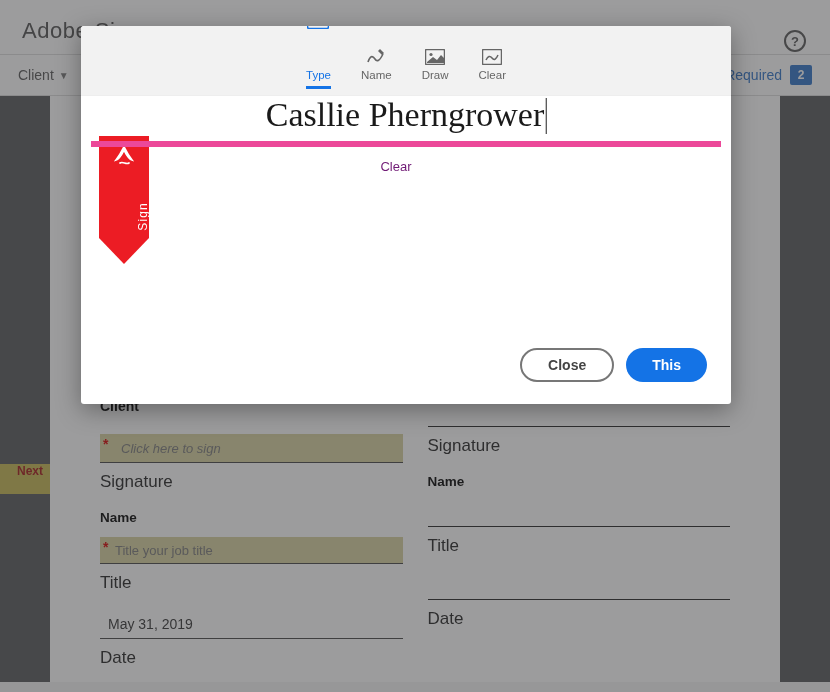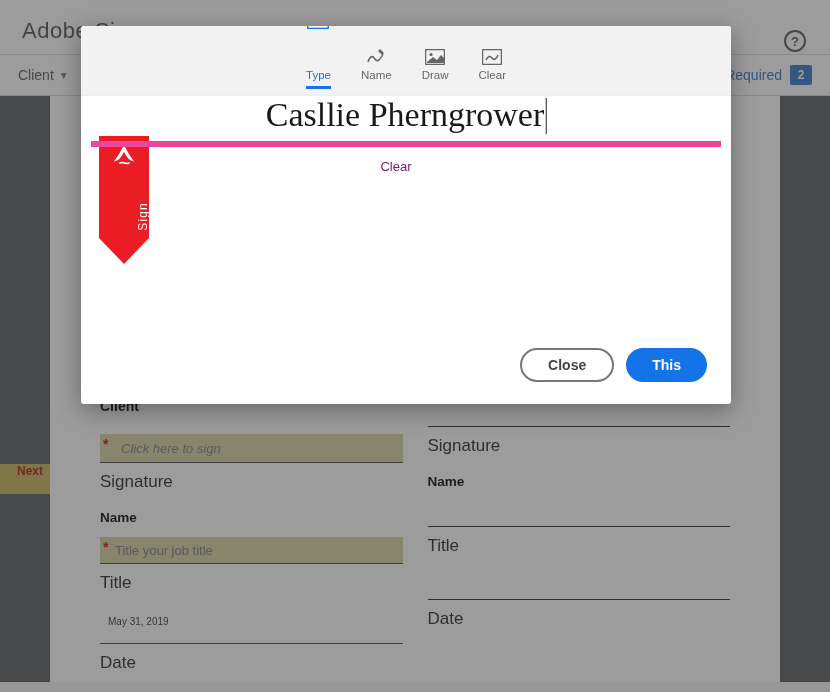--- a/index.html
+++ b/index.html
@@ -23,21 +23,21 @@
 .col { flex: 1; }
 .col-head { font-weight: bold; font-size: 14px; margin-bottom: 20px; color: #000; }
 .fld-sign { background: #d6d09e; height: 29px; display: flex; align-items: center; padding: 0 7px; font-size: 13px; color: #7a7a7a; font-style: italic; position: relative; border-bottom: 1px solid #444; cursor: pointer; }
 .asterisk { color: #d40000; font-weight: bold; font-style: normal; position: absolute; left: 3px; top: 2px; font-size: 14px; }
 .fld-sign span.placeholder { margin-left: 14px; }
 .fld-line-empty { border-bottom: 1px solid #222; height: 26px; margin-top: 3px; }
 .fld-caption { font-size: 17px; color: #222; margin-top: 9px; margin-bottom: 18px; }
 .fld-name-head { font-weight: bold; font-size: 13.5px; margin-bottom: 12px; color: #000; }
 .fld-title-inp { background: #d6d09e; height: 27px; display: flex; align-items: center; padding: 0 7px; font-size: 13px; color: #7a7a7a; position: relative; border-bottom: 1px solid #444; cursor: text; }
 .fld-title-inp .ph { margin-left: 8px; }
-.fld-date-val { font-size: 10px; padding: 5px 8px 16px; color: #333; border-bottom: 1px solid #444; }
+.fld-date-val { font-size: 14px; padding: 5px 8px 6px; color: #333; border-bottom: 1px solid #444; }
 .next-flag { position: absolute; left: 0; top: 368px; width: 60px; height: 30px; background: #c5b751; color: #a31616; font-weight: bold; font-size: 12px; display: flex; justify-content: center; cursor: pointer; }
 .next-flag::after { content: ""; position: absolute; right: -15px; top: 0; border-top: 15px solid transparent; border-bottom: 15px solid transparent; border-left: 15px solid #c5b751; }
 .scrim { position: absolute; inset: 0; background: rgba(58,58,60,0.5); }
 .modal { position: absolute; left: 81px; top: 26px; width: 650px; height: 378px; background: #fff; border-radius: 3px; box-shadow: 0 6px 24px rgba(0,0,0,.35); overflow: hidden; display: flex; flex-direction: column; }
 .m-tabs { height: 70px; background: #f2f2f2; display: flex; justify-content: center; align-items: flex-end; gap: 30px; padding-bottom: 6px; border-bottom: 1px solid #eee; }
 .m-tab { display: flex; flex-direction: column; align-items: center; gap: 4px; cursor: pointer; padding-bottom: 5px; border-bottom: 3px solid transparent; font-size: 11.5px; color: #666; }
 .m-tab.active { color: #1473e6; border-bottom-color: #1473e6; gap: 40px; }
 .m-tab .ticon svg { display: block; }
 .m-body { flex: 1; position: relative; padding: 0 10px; }
 .arrow-ind { position: absolute; left: 18px; top: 40px; width: 50px; height: 130px; }

